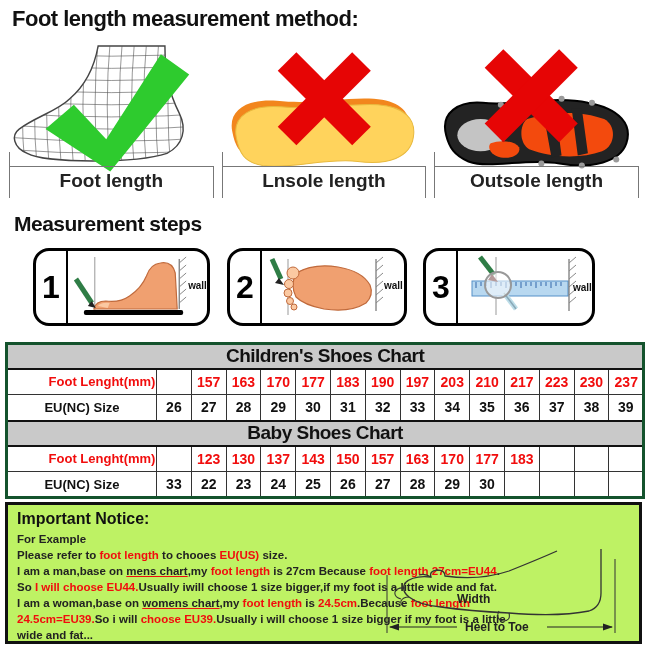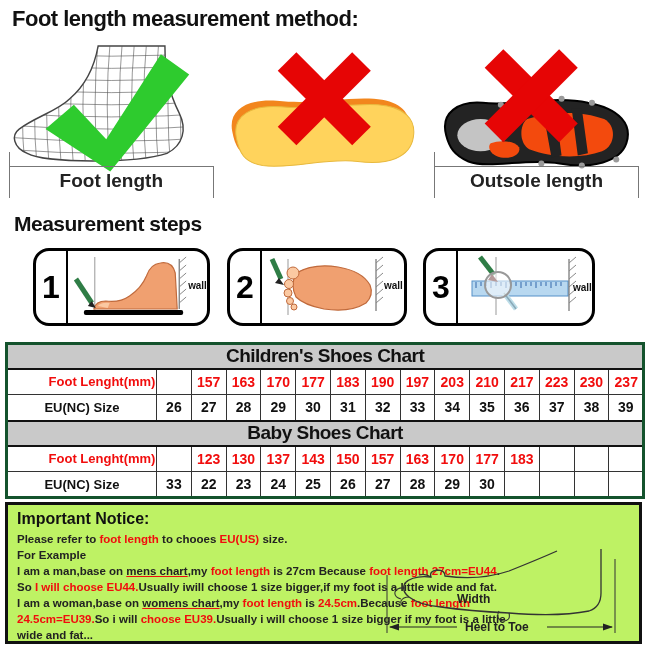--- a/index.html
+++ b/index.html
@@ -108,20 +108,23 @@
       <div class="fig-art">
         <svg viewBox="0 0 210 130">
           <path transform="translate(-4,-6)" fill="#f2861d" d="M18,96 C14,74 34,64 62,66 C100,70 130,62 158,64 C184,66 196,78 193,96 C190,116 168,124 138,120 C108,116 72,128 44,124 C26,121 21,112 18,96 Z"></path>
           <path fill="#ffd35c" stroke="#e8b93e" stroke-width="1" d="M18,96 C14,74 34,64 62,66 C100,70 130,62 158,64 C184,66 196,78 193,96 C190,116 168,124 138,120 C108,116 72,128 44,124 C26,121 21,112 18,96 Z"></path>
           <g transform="translate(105,58) rotate(45)">
             <rect x="-52" y="-13" width="104" height="26" fill="#e60505"></rect>
             <rect x="-13" y="-52" width="26" height="104" fill="#e60505"></rect>
           </g>
         </svg>
       </div>
+      <div class="fig-bracket">
+        <div class="fig-label">Lnsole length</div>
+      </div>
     </div>
 
     <div class="figure">
       <div class="fig-art">
         <svg viewBox="0 0 210 130">
           <path fill="#232323" stroke="#000" stroke-width="2" d="M16,94 C10,72 28,60 52,62 C84,66 122,54 156,62 C188,68 200,84 194,102 C188,120 160,128 128,122 C96,116 60,128 38,120 C24,114 19,106 16,94 Z"></path>
           <ellipse cx="50" cy="94" rx="23" ry="16" fill="#c4c4c4"></ellipse>
           <path fill="#f34a0d" d="M96,78 C120,70 150,70 172,78 C184,84 184,104 170,110 C148,118 118,116 98,108 C88,102 88,84 96,78 Z"></path>
           <path fill="#232323" d="M112,72 L120,116 L130,114 L124,70 Z M140,68 L146,114 L156,112 L150,68 Z"></path>
           <path fill="#f34a0d" d="M60,102 C70,98 84,100 88,106 C90,112 82,118 70,116 C60,114 56,106 60,102 Z"></path>
@@ -335,22 +338,22 @@
           <td></td>
           <td></td>
           <td></td>
         </tr>
       </tbody>
   </table>
 
   <div class="notice-box">
     <div class="notice-heading">Important Notice:</div>
     <div>
+        <div class="notice-line"><span>For Example</span></div>
         <div class="notice-line"><span>Please refer to </span><span class="red">foot length</span><span> to chooes </span><span class="red">EU(US)</span><span> size.</span></div>
-        <div class="notice-line"><span>For Example</span></div>
         <div class="notice-line"><span>I am a man,base on </span><span class="u">mens chart</span><span>,my </span><span class="red">foot length</span><span> is 27cm Because </span><span class="red">foot length 27cm=EU44</span><span>.</span></div>
         <div class="notice-line"><span>So </span><span class="red">I will choose EU44.</span><span>Usually iwill choose 1 size bigger,if my foot is a little wide and fat.</span></div>
         <div class="notice-line"><span>I am a woman,base on </span><span class="u">womens chart</span><span>,my </span><span class="red">foot length</span><span> is </span><span class="red">24.5cm</span><span>.Because </span><span class="red">foot length</span></div>
         <div class="notice-line"><span class="red">24.5cm=EU39.</span><span>So i will </span><span class="red">choose EU39.</span><span>Usually i will choose 1 size bigger if my foot is a little</span></div>
         <div class="notice-line"><span>wide and fat...</span></div>
       </div>
 
     <svg class="foot-diagram" viewBox="0 0 250 96">
       <path fill="none" stroke="#333" stroke-width="1.3" d="M222,4 L222,48 Q222,62 210,66 Q180,72 130,68 Q90,66 62,62 Q40,60 30,52 Q22,46 26,38 Q34,30 52,32 Q50,26 58,25 Q66,25 66,31 Q100,36 130,26 Q160,14 178,6"></path>
       <path fill="none" stroke="#333" stroke-width="1.1" d="M30,52 Q24,52 22,56 Q21,60 26,61 M26,43 Q18,42 16,47 Q15,52 22,54 M52,32 Q46,28 40,30 M120,66 Q116,74 124,76 Q132,76 130,68"></path>

